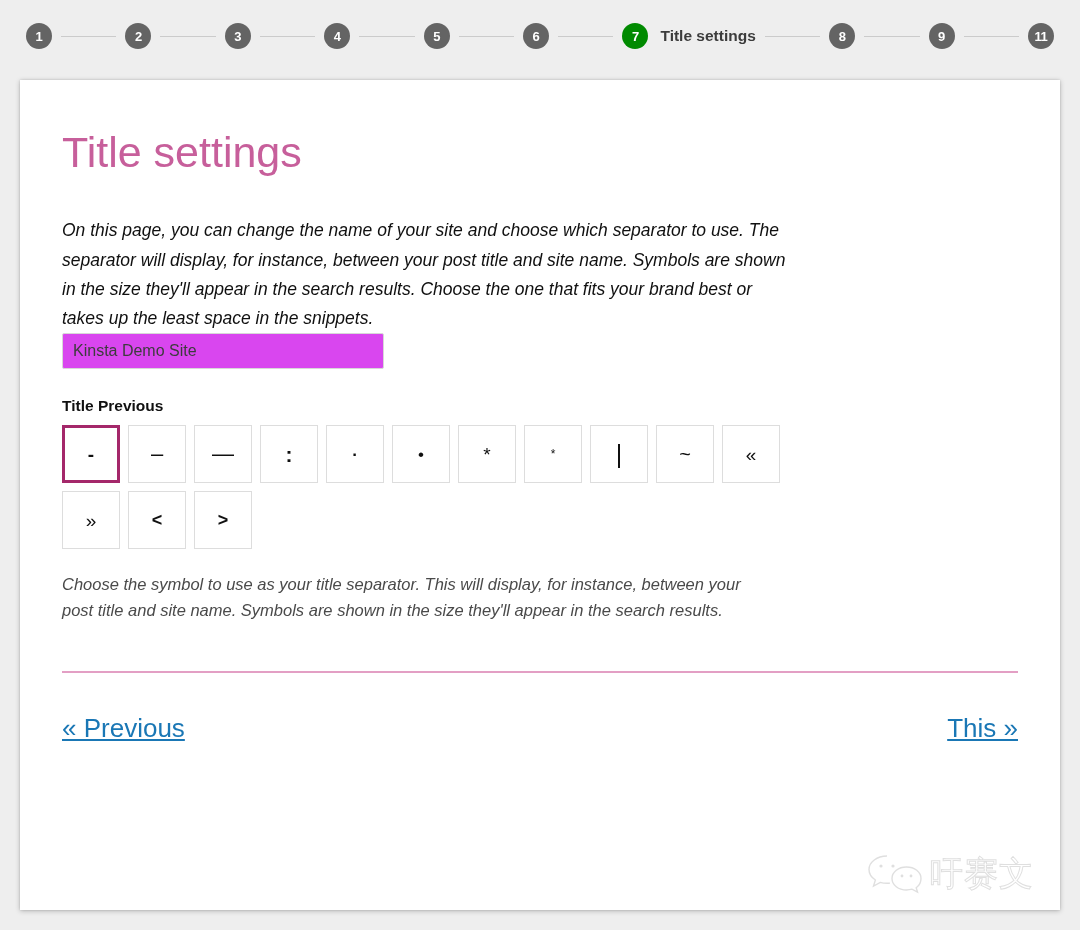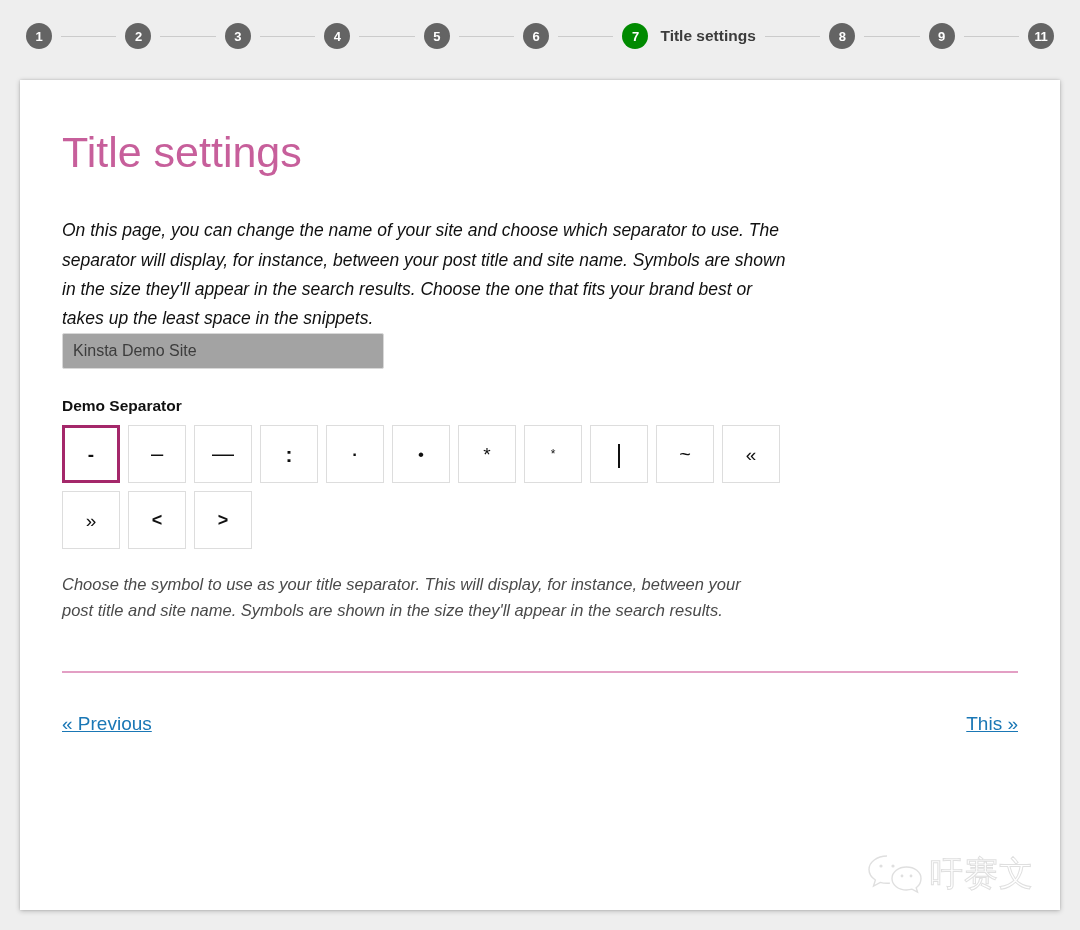--- a/index.html
+++ b/index.html
@@ -87,21 +87,21 @@
   #website-name-input {
     display: block;
     width: 322px;
     height: 36px;
     padding: 0 10px;
     font-size: 16px;
     color: #3c3c3c;
     font-family: "Liberation Sans", sans-serif;
     border: 1px solid #d8d8d8;
     border-radius: 2px;
-    background: #a3a3a3;
+    background: #d946ef;
     outline: none;
   }
 
   #separator-label { margin-top: 28px; }
 
   .sep-row { display: flex; gap: 8px; margin-bottom: 8px; }
   .sep-btn {
     width: 58px; height: 58px;
     border: 1px solid #dddddd;
     background: #ffffff;
@@ -151,21 +151,21 @@
   }
 
   #footer-nav {
     margin: 0 42px;
     padding-top: 40px;
     display: flex;
     align-items: flex-start;
     justify-content: space-between;
   }
   .nav-link {
-    font-size: 19px;
+    font-size: 26px;
     color: #1a77b5;
     text-decoration: underline;
     cursor: pointer;
     white-space: nowrap;
   }
 
   
   #watermark {
     position: absolute;
     right: 26px; bottom: 12px;
@@ -231,21 +231,21 @@
 
 <div id="card">
   <div id="card-inner">
 
     <h1 id="page-title">Title settings</h1>
 
     <p id="intro">On this page, you can change the name of your site and choose which separator to use. The separator will display, for instance, between your post title and site name. Symbols are shown in the size they'll appear in the search results. Choose the one that fits your brand best or takes up the least space in the snippets.</p>
 
     <input id="website-name-input" type="text" value="Kinsta Demo Site" style="">
 
-    <div class="field-label" id="separator-label">Demo Separator</div>
+    <div class="field-label" id="separator-label">Title Previous</div>
 
     <div id="sep-rows">
         <div class="sep-row">
           <button class="sep-btn selected">
             <span class="sep-glyph g-hyphen">-</span>
           </button>
           <button class="sep-btn">
             <span class="sep-glyph g-ndash">–</span>
           </button>
           <button class="sep-btn">

